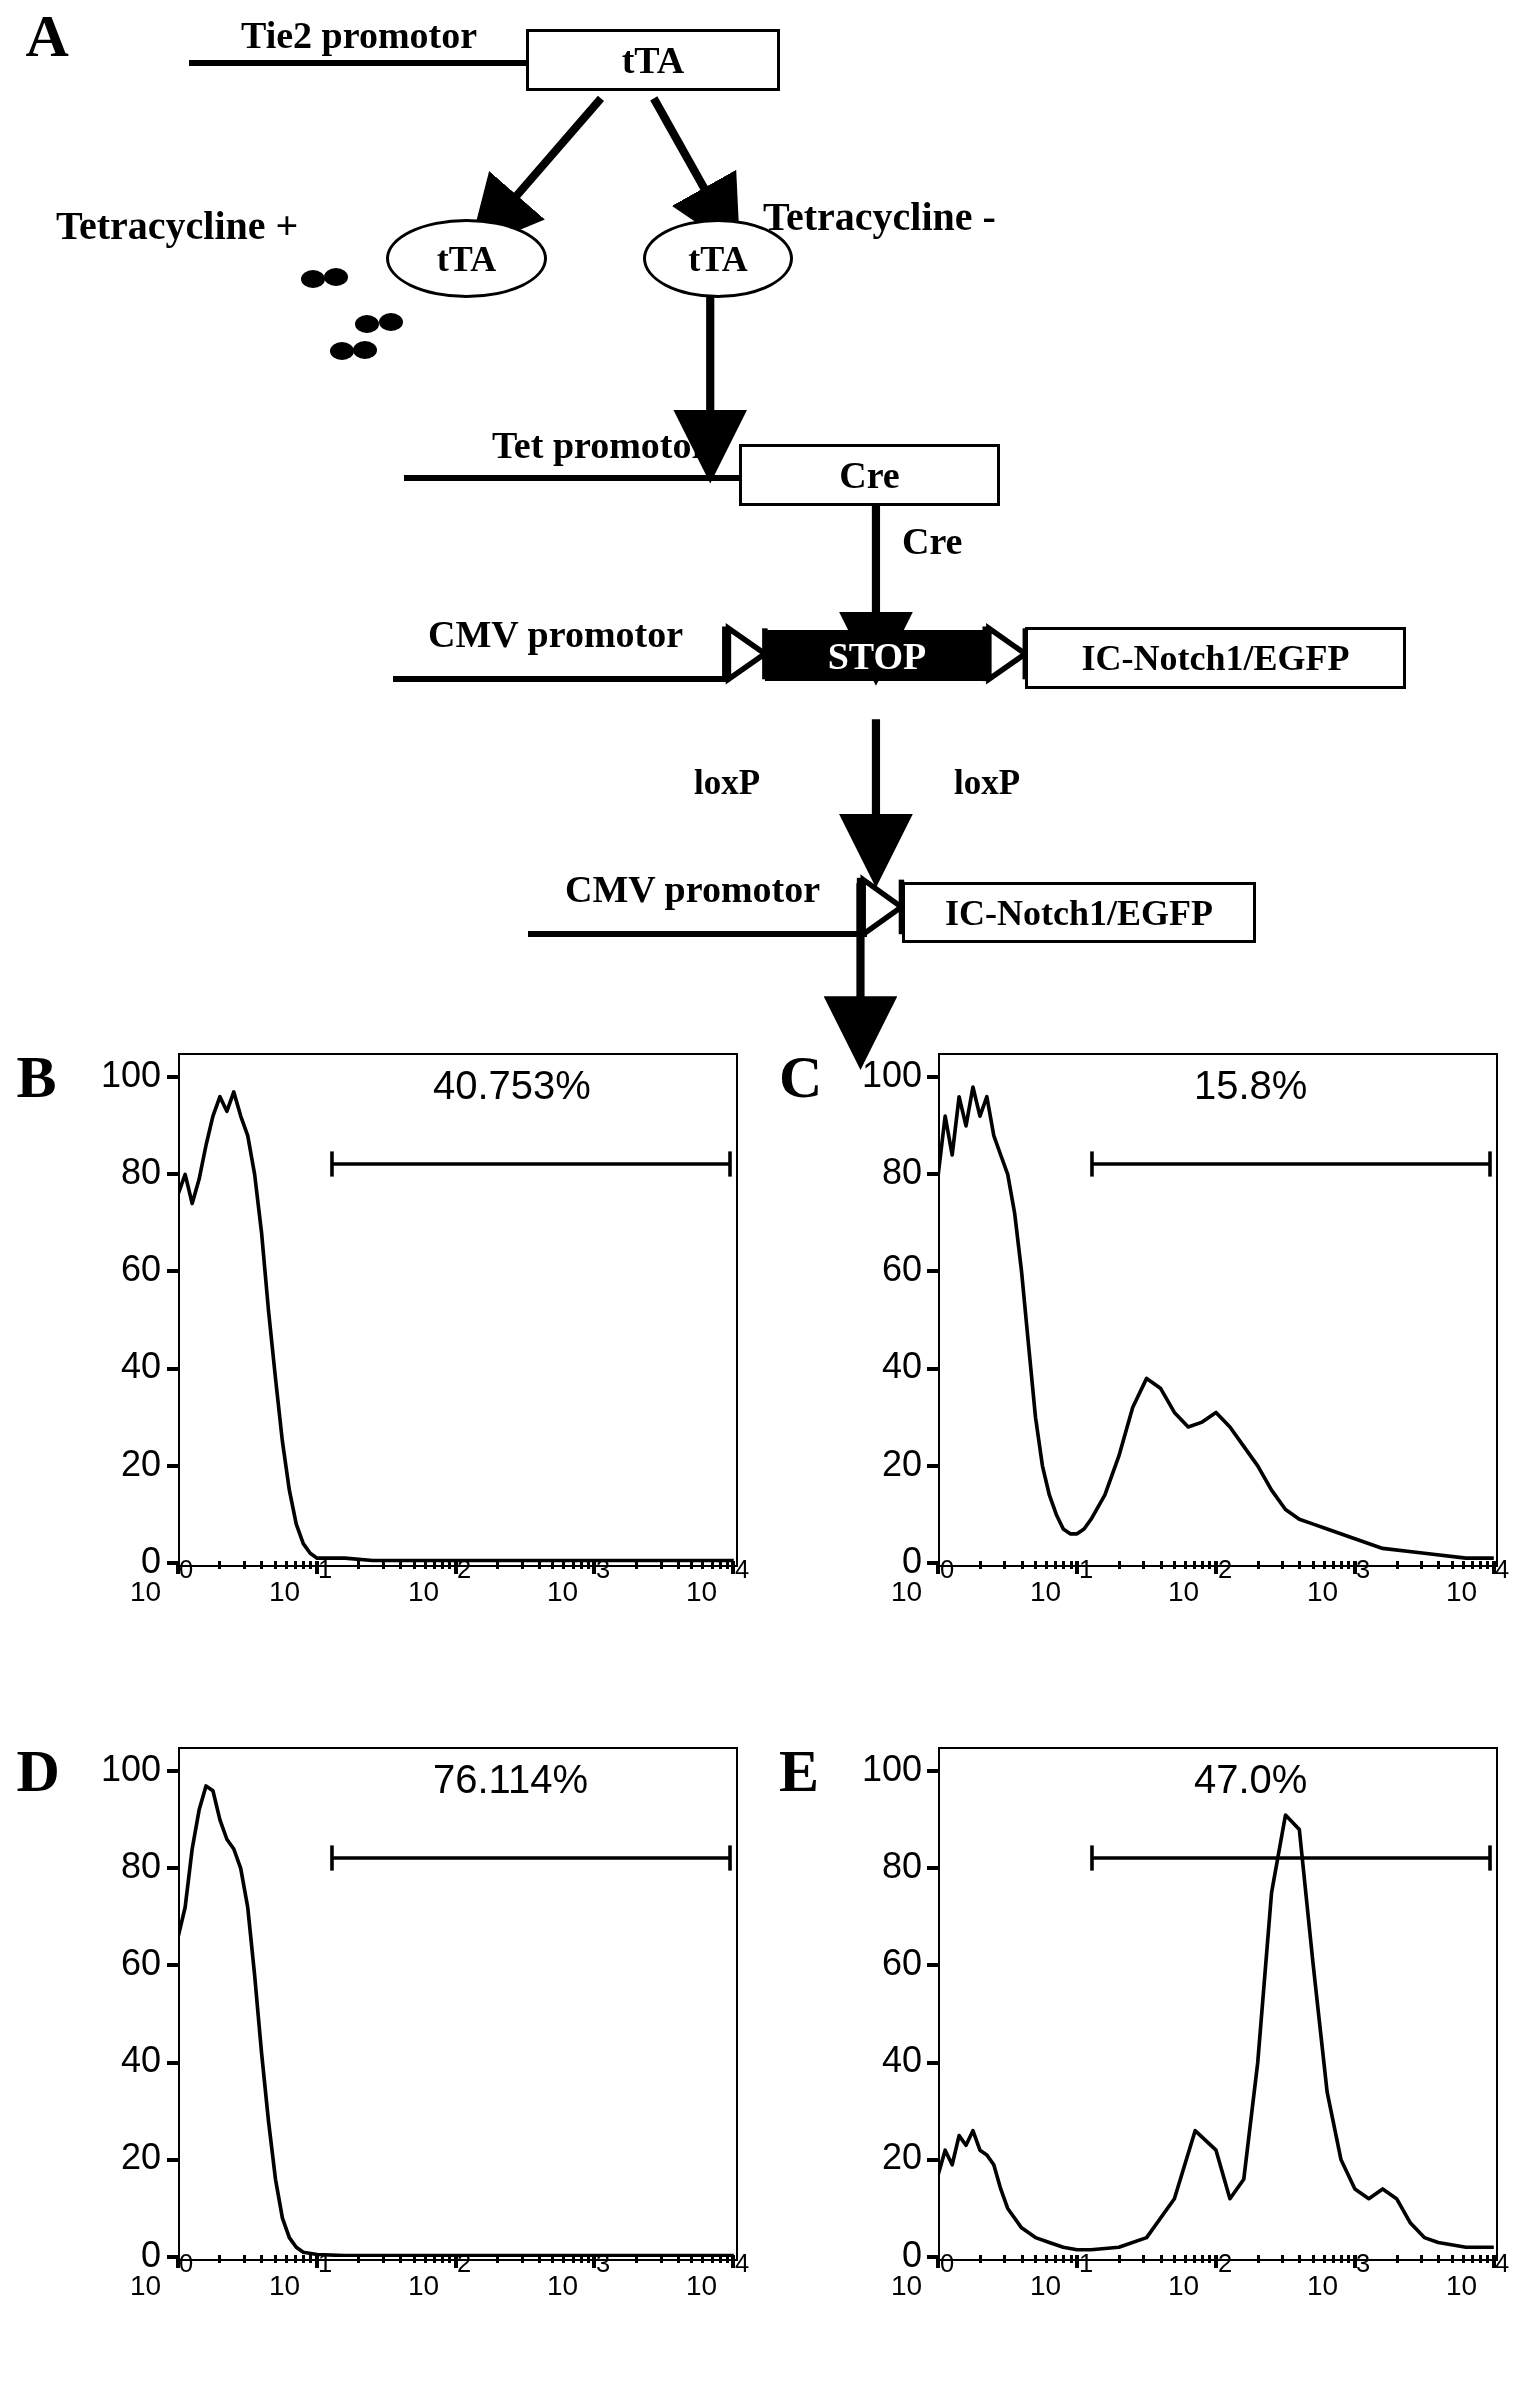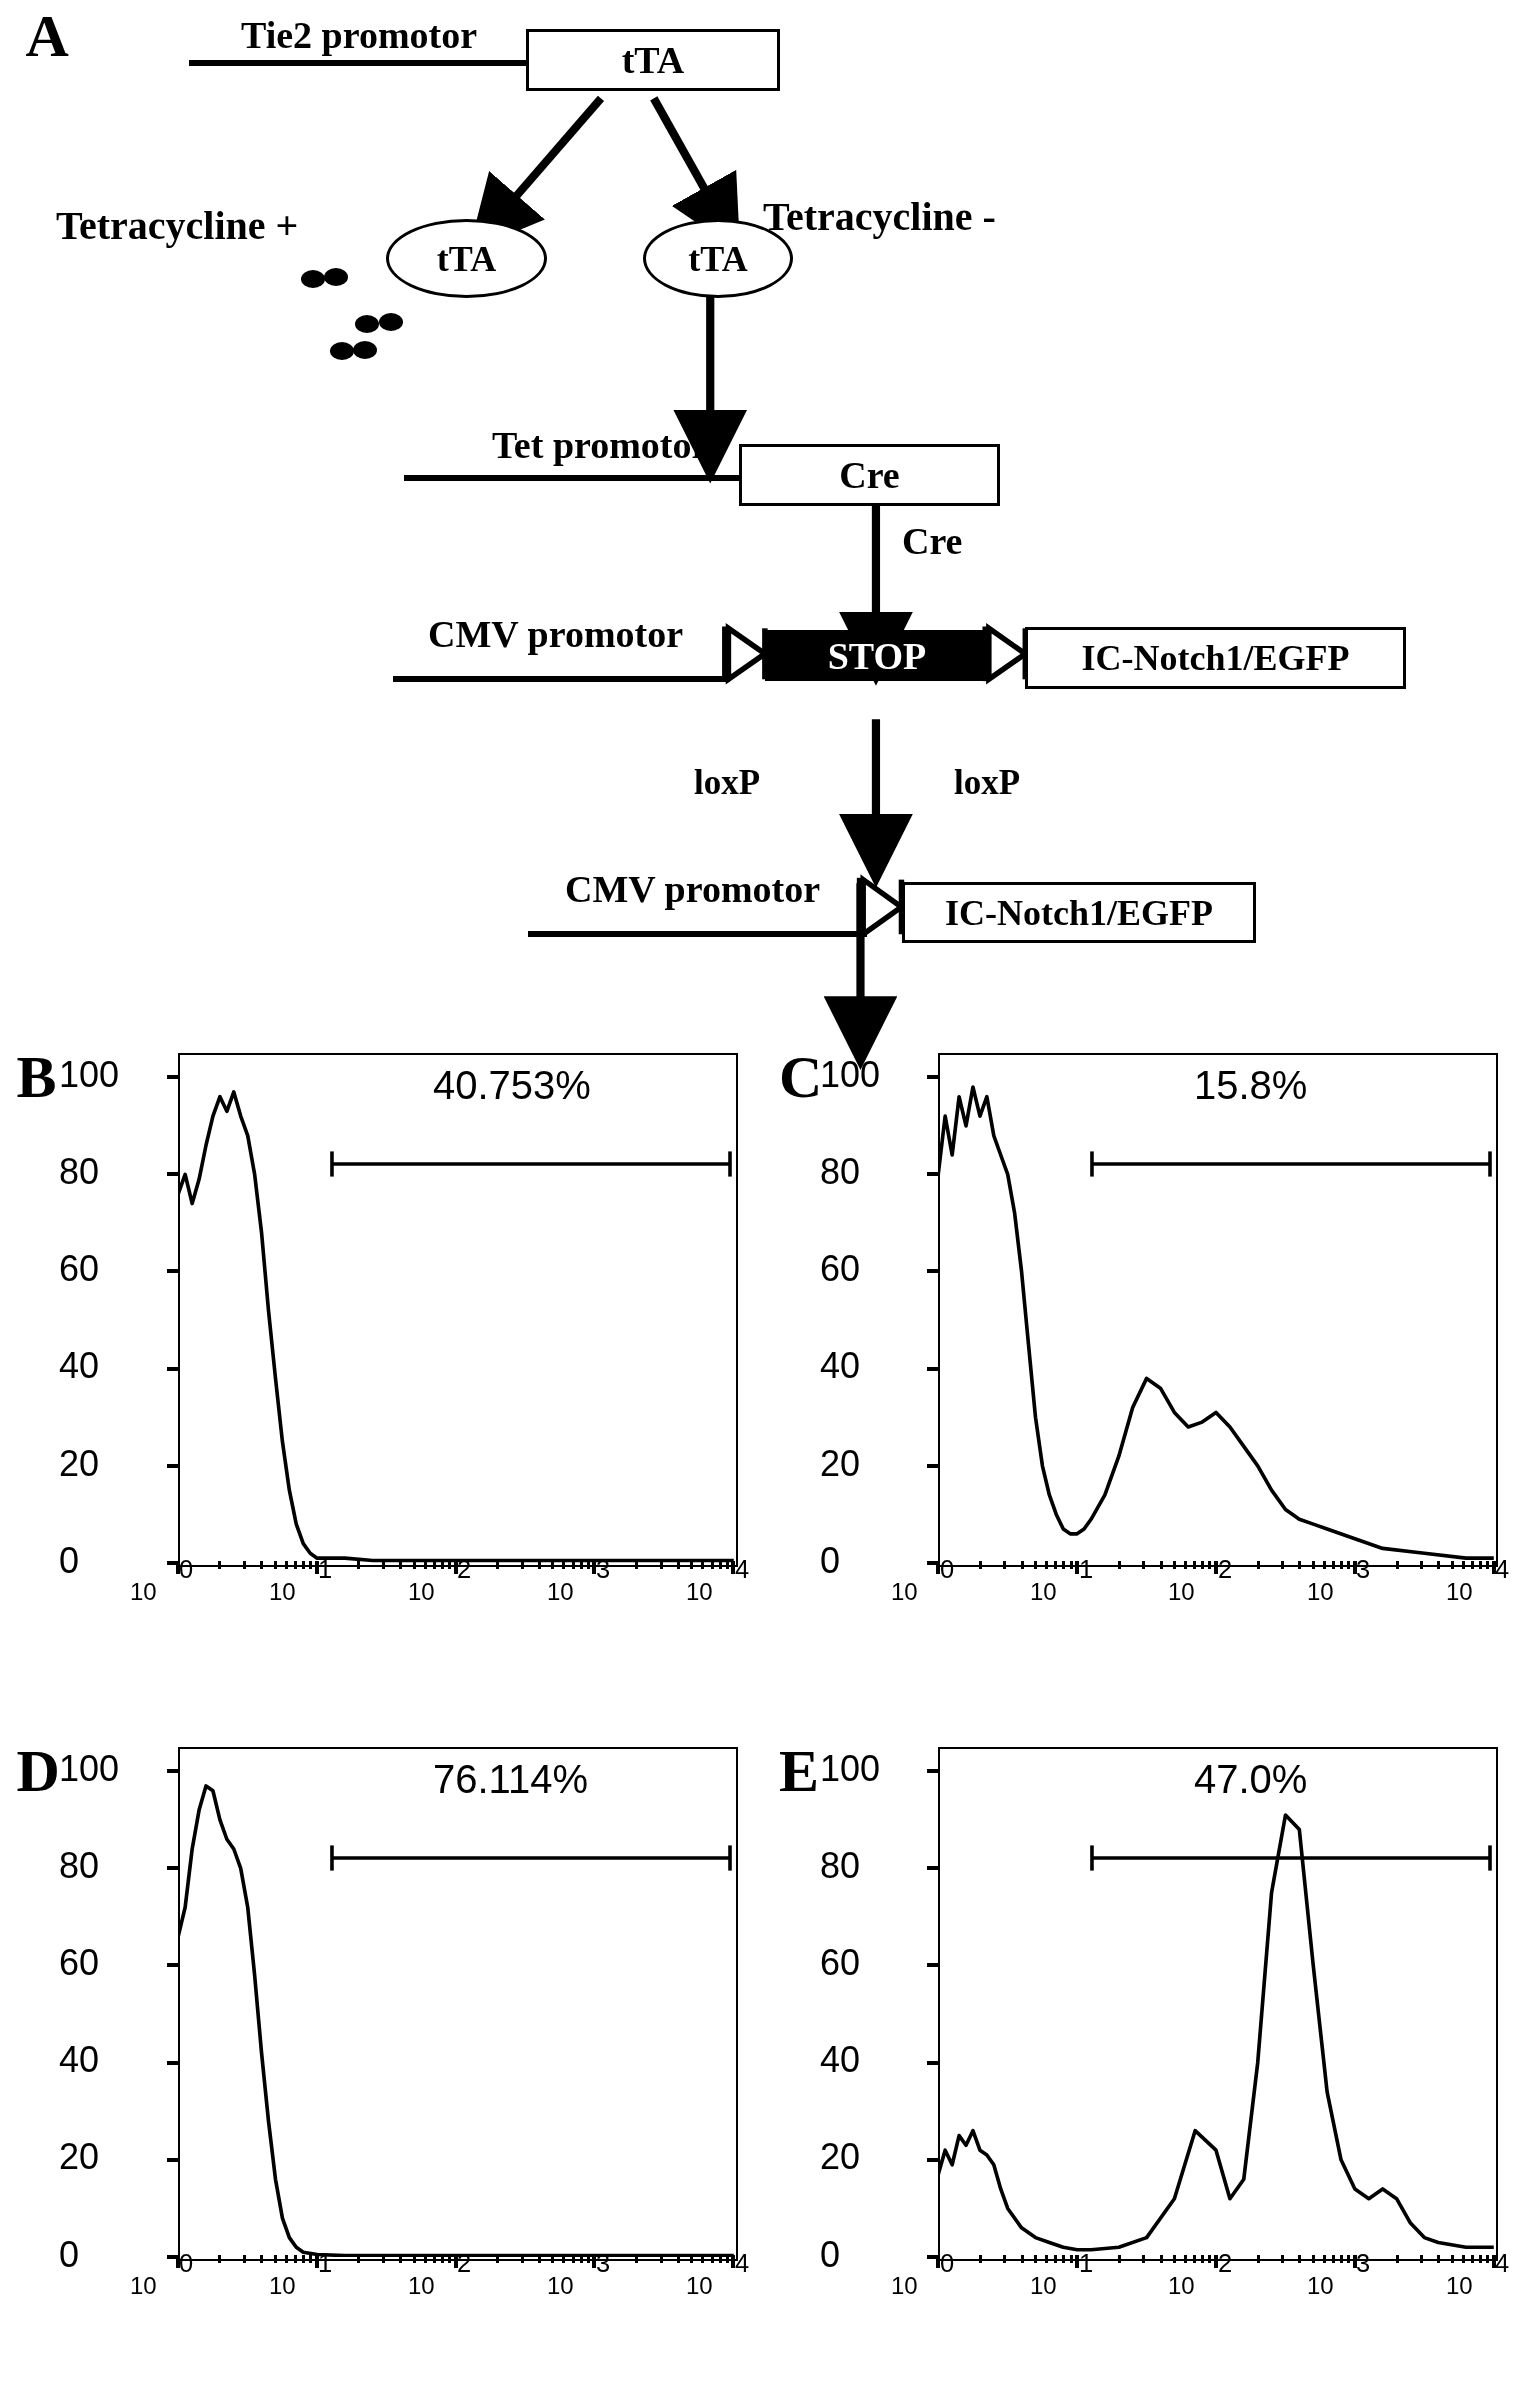--- a/index.html
+++ b/index.html
@@ -13,22 +13,22 @@
   .line{position:absolute;background:#000;}
   .boxg{position:absolute;border:3.6px solid #000;background:#fff;display:flex;align-items:center;justify-content:center;font-weight:bold;font-family:"Liberation Serif",serif;}
   .ellipse{position:absolute;border:3.6px solid #000;border-radius:50%;background:#fff;display:flex;align-items:center;justify-content:center;font-weight:bold;font-family:"Liberation Serif",serif;}
   .stopbox{position:absolute;background:#000;color:#fff;display:flex;align-items:center;justify-content:center;font-weight:bold;font-family:"Liberation Serif",serif;}
   .dot{position:absolute;background:#000;border-radius:50%;}
   svg.ovl{position:absolute;left:0;top:0;overflow:visible;}
 
   
   .flowpanel{position:absolute;}
   .plotbox{position:absolute;border:2.7px solid #000;background:#fff;}
-  .axis-num{position:absolute;font-family:"Liberation Sans",sans-serif;font-size:36px;line-height:36px;text-align:left;}
-  .xtick{position:absolute;font-family:"Liberation Sans",sans-serif;font-size:24px;line-height:36px;}
+  .axis-num{position:absolute;font-family:"Liberation Sans",sans-serif;font-size:36px;line-height:36px;text-align:right;}
+  .xtick{position:absolute;font-family:"Liberation Sans",sans-serif;font-size:28px;line-height:36px;}
   .xexp{position:absolute;font-family:"Liberation Sans",sans-serif;font-size:25.5px;line-height:25.5px;}
   .pct{position:absolute;font-family:"Liberation Sans",sans-serif;font-size:40px;line-height:40px;}
   .gatebar{position:absolute;}
   .tick{position:absolute;background:#000;}
 </style>
 </head>
 <body>
 
 <div class="fig">
 

